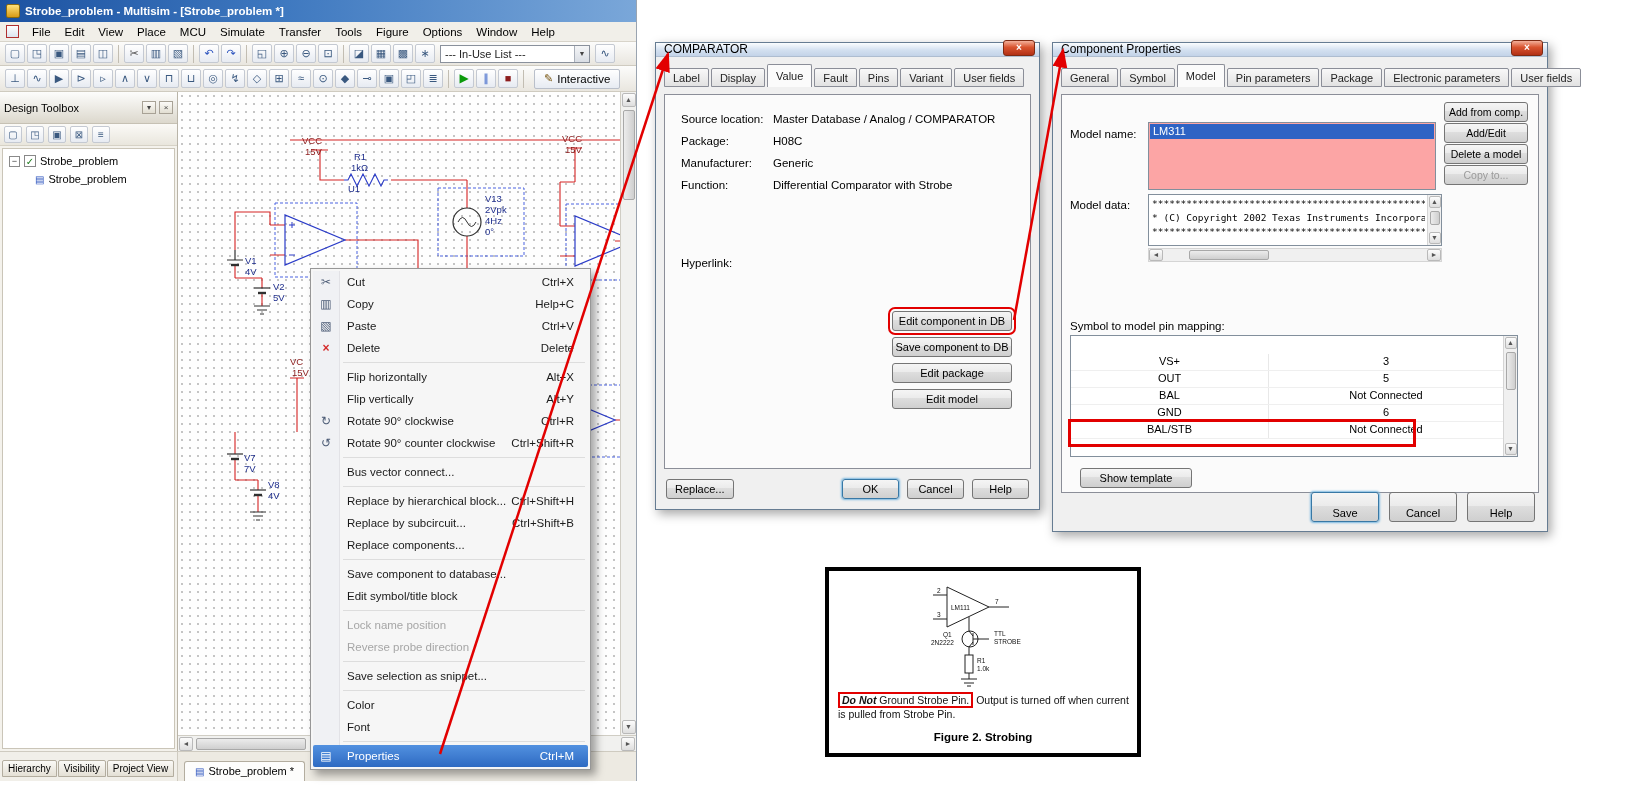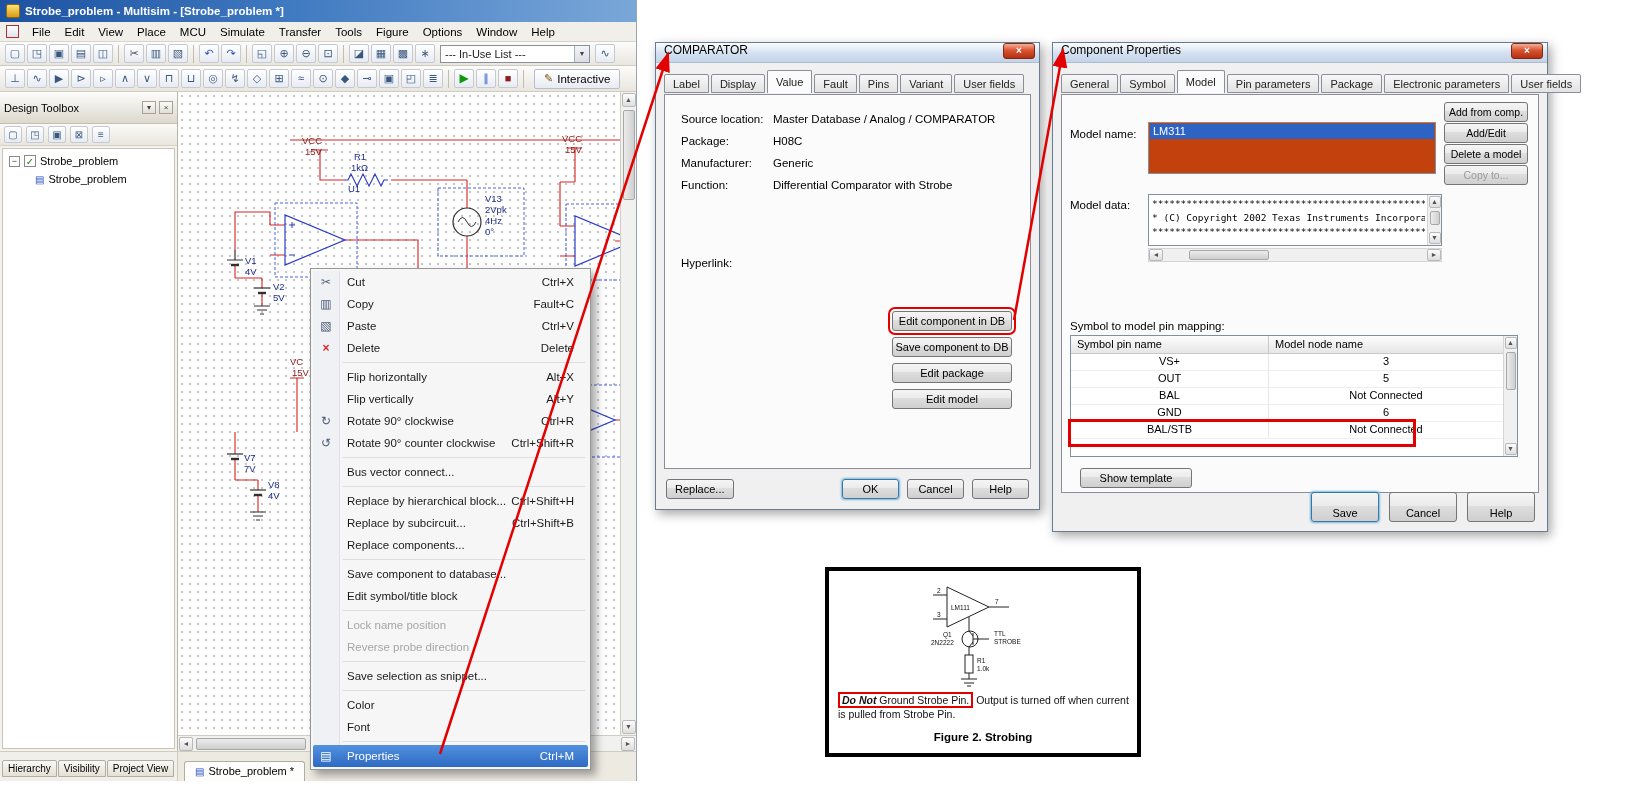--- a/index.html
+++ b/index.html
@@ -73,21 +73,21 @@
 .ctx-sc{margin-left:auto;padding-right:14px;color:#1a1a1a;white-space:nowrap;}
 .ctx-item.separator{height:7px;}
 .ctx-item.separator::after{content:"";position:absolute;left:30px;right:3px;top:3px;border-top:1px solid #ddd;}
 .ctx-item.disabled,.ctx-item.disabled .ctx-sc{color:#a6a6a6;}
 .ctx-item.selected{background:linear-gradient(#5291e0,#2e6ac2);color:#fff;border-radius:2px;}
 .ctx-item.selected .ctx-sc,.ctx-item.selected .ctx-gut{color:#fff;}
 [data-name="delete-icon"]{color:#d42a2a;font-weight:bold;}
 
 
 .dialog{position:absolute;background:#f0f0f0;border:1px solid #667c92;box-shadow:3px 4px 10px rgba(0,0,0,0.35);z-index:40;}
-.dlg-title{height:20px;display:flex;align-items:flex-start;padding:0 4px 0 8px;background:linear-gradient(#fbfdfe,#d3e0f0 55%,#c3d3e8);border-bottom:1px solid #aebdd0;font-size:12px;}
+.dlg-title{height:14px;display:flex;align-items:flex-end;padding:0 4px 0 8px;background:linear-gradient(#fbfdfe,#d3e0f0 55%,#c3d3e8);border-bottom:1px solid #aebdd0;font-size:12px;}
 .dlg-title-text{flex:1;white-space:nowrap;}
 .close-btn{width:32px;height:16px;background:linear-gradient(#f3b09a,#d9542f 45%,#b23015);border:1px solid #7e2a12;border-radius:3px;color:#fff;font-size:10px;line-height:14px;text-align:center;font-weight:bold;}
 .tabs{display:flex;margin:10px 0 0 8px;height:20px;position:relative;z-index:2;align-items:flex-end;}
 .tab{padding:0 8px;border:1px solid #8b8e98;border-radius:2px 2px 0 0;background:linear-gradient(#f8f8f8,#e2e2e2);font-size:11px;margin-right:2px;color:#222;height:19px;line-height:18px;white-space:nowrap;}
 .tab.selected{border-bottom:none;height:23px;line-height:22px;margin-top:-3px;background:#fbfbfb;position:relative;z-index:3;}
 .tabpanel{position:absolute;left:8px;right:8px;top:51px;border:1px solid #8b8e98;background:#fbfbfb;z-index:1;}
 .dlg-bottom{position:absolute;left:10px;right:10px;bottom:9px;height:22px;display:flex;align-items:center;}
 .right-btns{margin-left:auto;display:flex;gap:8px;}
 .btn{font-family:"Liberation Sans",sans-serif;font-size:11px;height:20px;border:1px solid #757575;border-radius:3px;background:linear-gradient(#f5f5f5,#ebebeb 45%,#dedede 46%,#cfcfcf);padding:0 8px;color:#000;white-space:nowrap;}
 .btn.default{border-color:#3878a5;box-shadow:0 0 2px 1px #7ab8e0;}
@@ -102,21 +102,21 @@
 #cmp .tabpanel{bottom:40px;}
 .fields{padding:18px 0 0 16px;font-size:11.5px;}
 .field-row{display:flex;height:16px;margin-bottom:6px;}
 .f-label{width:92px;flex:0 0 92px;}
 .field-row.gap{margin-top:62px;}
 .side-btns{position:absolute;right:18px;top:216px;display:flex;flex-direction:column;gap:6px;}
 
 
 #cpp .tabpanel{bottom:38px;}
 .cp-lbl{position:absolute;font-size:11.5px;white-space:nowrap;}
-.listbox{position:absolute;left:86px;top:27px;width:288px;height:52px;border:1px solid #828f9c;background:#c2410c;padding:1px;overflow:hidden;}
+.listbox{position:absolute;left:86px;top:27px;width:288px;height:68px;border:1px solid #828f9c;background:#fca5a5;padding:1px;overflow:hidden;}
 .lb-row{height:15px;font-size:11px;line-height:15px;padding:0 3px;}
 .lb-row.selected{background:#2e63c4;color:#fff;}
 .col-btns{position:absolute;right:10px;top:7px;display:flex;flex-direction:column;gap:1px;}
 .modeldata{position:absolute;left:86px;top:99px;width:294px;height:52px;border:1px solid #828f9c;background:#fff;overflow:hidden;}
 .md-lines{position:absolute;left:3px;top:2px;right:16px;bottom:0;font-family:"DejaVu Sans Mono",monospace;font-size:9.5px;line-height:14px;overflow:hidden;}
 .md-line{white-space:nowrap;overflow:hidden;}
 .md-sb{position:absolute;right:0;top:0;bottom:0;width:14px;background:#f0f0f0;border-left:1px solid #d5d5d5;display:flex;flex-direction:column;align-items:center;}
 .md-sb .sb-arrow{width:12px;height:12px;line-height:10px;}
 .md-sb .sb-thumb-v{width:10px;height:14px;}
 .sb-h{position:absolute;left:86px;top:153px;width:294px;height:14px;background:#f0f0f0;border:1px solid #d5d5d5;display:flex;align-items:center;}
@@ -385,21 +385,21 @@
     <div class="ctx" data-name="context-menu">
 
     <div class="ctx-item" data-name="context-menu-item">
           <span class="ctx-gut" data-name="cut-icon">✂</span>
           <span class="ctx-lbl" data-name="menu-item-label">Cut</span>
           <span class="ctx-sc" data-name="menu-item-shortcut">Ctrl+X</span>
         </div>
         <div class="ctx-item" data-name="context-menu-item">
           <span class="ctx-gut" data-name="copy-icon">▥</span>
           <span class="ctx-lbl" data-name="menu-item-label">Copy</span>
-          <span class="ctx-sc" data-name="menu-item-shortcut">Fault+C</span>
+          <span class="ctx-sc" data-name="menu-item-shortcut">Help+C</span>
         </div>
         <div class="ctx-item" data-name="context-menu-item">
           <span class="ctx-gut" data-name="paste-icon">▧</span>
           <span class="ctx-lbl" data-name="menu-item-label">Paste</span>
           <span class="ctx-sc" data-name="menu-item-shortcut">Ctrl+V</span>
         </div>
         <div class="ctx-item" data-name="context-menu-item">
           <span class="ctx-gut" data-name="delete-icon">×</span>
           <span class="ctx-lbl" data-name="menu-item-label">Delete</span>
           <span class="ctx-sc" data-name="menu-item-shortcut">Delete</span>
@@ -627,24 +627,20 @@
           <span class="sb-arrow last" style="margin-top:auto;" data-name="scroll-down-icon">▼</span>
         </div>
       </div>
       <div class="sb-h" data-name="model-data-hscrollbar">
         <span class="sb-arrow" data-name="scroll-left-icon">◄</span>
         <span class="thumb" data-name="scrollbar-thumb"></span>
         <span class="sb-arrow" style="margin-left:auto;" data-name="scroll-right-icon">►</span>
       </div>
       <span class="cp-lbl" style="left:8px;top:225px;" data-name="pin-mapping-label">Symbol to model pin mapping:</span>
       <div class="pingrid" data-name="pin-mapping-table">
-        <div class="grid-head" data-name="table-header">
-          <span class="c1" data-name="column-header">Symbol pin name</span>
-          <span class="c2" data-name="column-header">Model node name</span>
-        </div>
         <div class="grid-body" data-name="table-body">
 
         <div class="grid-row" data-name="pin-mapping-row">
               <span class="c1" data-name="pin-name-cell">VS+</span>
               <span class="c2" data-name="node-name-cell">3</span>
             </div>
             <div class="grid-row" data-name="pin-mapping-row">
               <span class="c1" data-name="pin-name-cell">OUT</span>
               <span class="c2" data-name="node-name-cell">5</span>
             </div>

